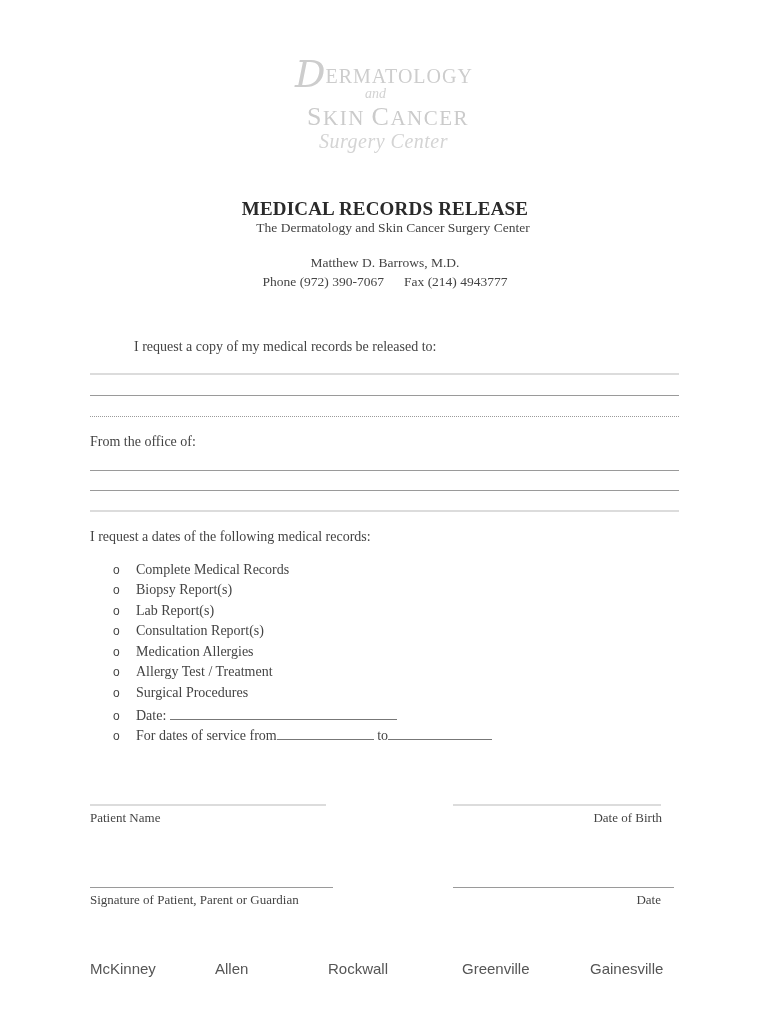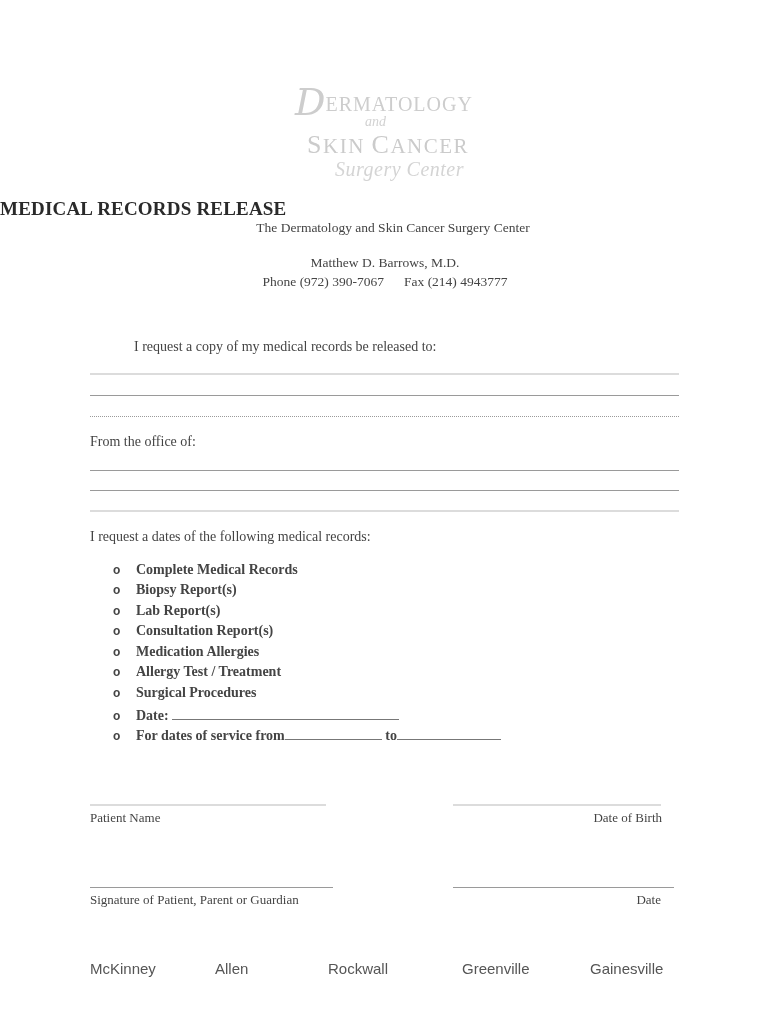--- a/index.html
+++ b/index.html
@@ -1,41 +1,41 @@
 <!DOCTYPE html>
 <html><head>
   <meta charset="utf-8">
   <style>
     html, body { margin: 0; padding: 0; background: #ffffff; }
     body { width: 770px; height: 1024px; position: relative; overflow: hidden;
            font-family: "Liberation Serif", "DejaVu Serif", serif; color: #3a3a3a; }
     .abs { position: absolute; }
 
     
-    .logo { left: 285px; top: 48px; width: 200px; height: 110px; color: #cfcfcf; text-align: center; margin-top: 28px; }
+    .logo { left: 285px; top: 48px; width: 200px; height: 110px; color: #cfcfcf; text-align: center; }
     .logo .l1 { position: absolute; left: 10px; top: 4px; white-space: nowrap; }
     .logo .bigD { font-family: "DejaVu Serif", serif; font-style: italic; font-size: 38px; color: #cdcdcd; vertical-align: -4px; }
     .logo .rest { font-family: "Liberation Serif", serif; font-size: 20px; letter-spacing: 1px; color: #cdcdcd; }
     .logo .and { position: absolute; left: 80px; top: 38px; font-style: italic; font-size: 14px; color: #d2d2d2; }
     .logo .l3 { position: absolute; left: 22px; top: 54px; font-size: 21px; letter-spacing: 1.5px; color: #cbcbcb; white-space: nowrap; }
     .logo .l3 .cap { font-size: 26px; }
-    .logo .l4 { position: absolute; left: 50px; top: 82px; font-style: italic; font-size: 20px; color: #d4d4d4; white-space: nowrap; letter-spacing: 0.5px; }
+    .logo .l4 { position: absolute; left: 34px; top: 82px; font-style: italic; font-size: 20px; color: #d4d4d4; white-space: nowrap; letter-spacing: 0.5px; }
 
-    .title { left: 0; width: 770px; top: 198px; text-align: left; font-weight: bold; font-size: 19px; color: #2a2a2a; letter-spacing: 0.2px; }
+    .title { left: 0; width: 770px; top: 198px; text-align: center; font-weight: bold; font-size: 19px; color: #2a2a2a; letter-spacing: 0.2px; }
     .info { left: 0; width: 770px; text-align: center; font-size: 13.5px; color: #444; }
     .info.i1 { top: 220px; padding-left: 8px; }
     .info.i2 { top: 255px; }
     .info.i3 { top: 274px; }
     .info .gap { display: inline-block; width: 20px; }
 
     .label { font-size: 14px; color: #444; white-space: nowrap; }
     .hline { position: absolute; height: 0; }
     .fill-line { left: 90px; width: 589px; }
 
-    .list-item { left: 113px; font-size: 14px; color: #444; white-space: nowrap; height: 20px; font-weight: bold; }
+    .list-item { left: 113px; font-size: 14px; color: #444; white-space: nowrap; height: 20px; }
     .list-item .bullet { display: inline-block; width: 23px; font-family: "Liberation Sans", sans-serif; font-size: 12px; }
     .uline { display: inline-block; border-bottom: 1px solid #777; height: 13px; vertical-align: baseline; }
 
     .footer-town { top: 960px; font-family: "Liberation Sans", "DejaVu Sans", sans-serif; font-size: 15px; color: #555; }
   </style>
 </head>
 <body>
 
 <div class="abs logo">
   <div class="l1">

